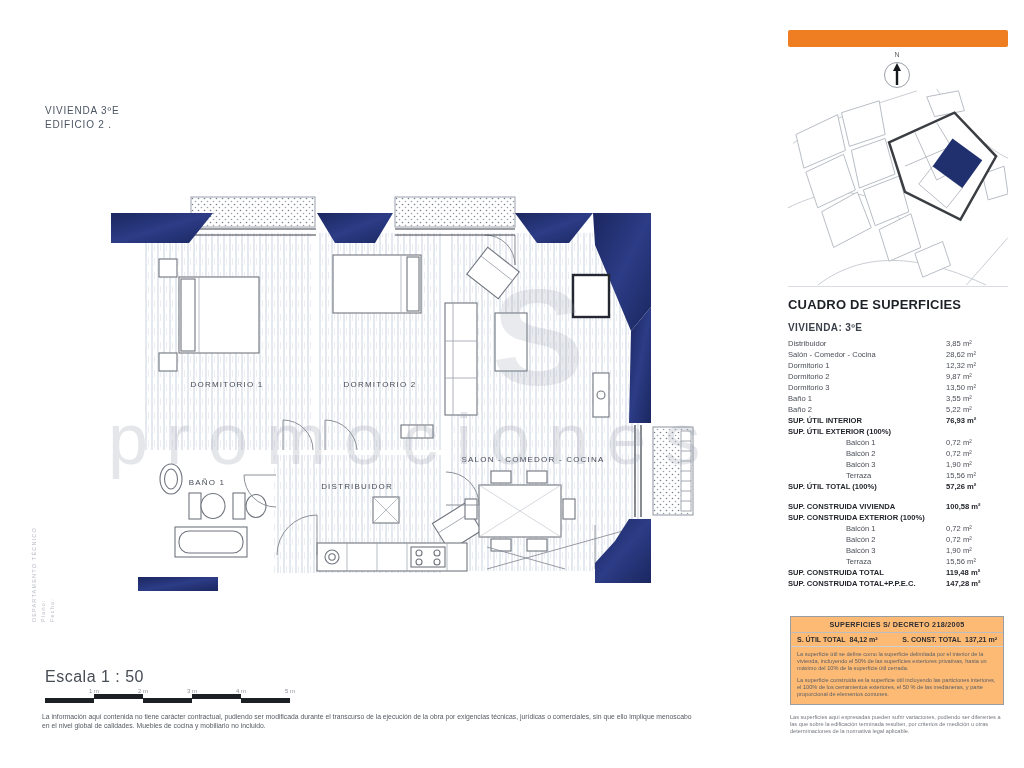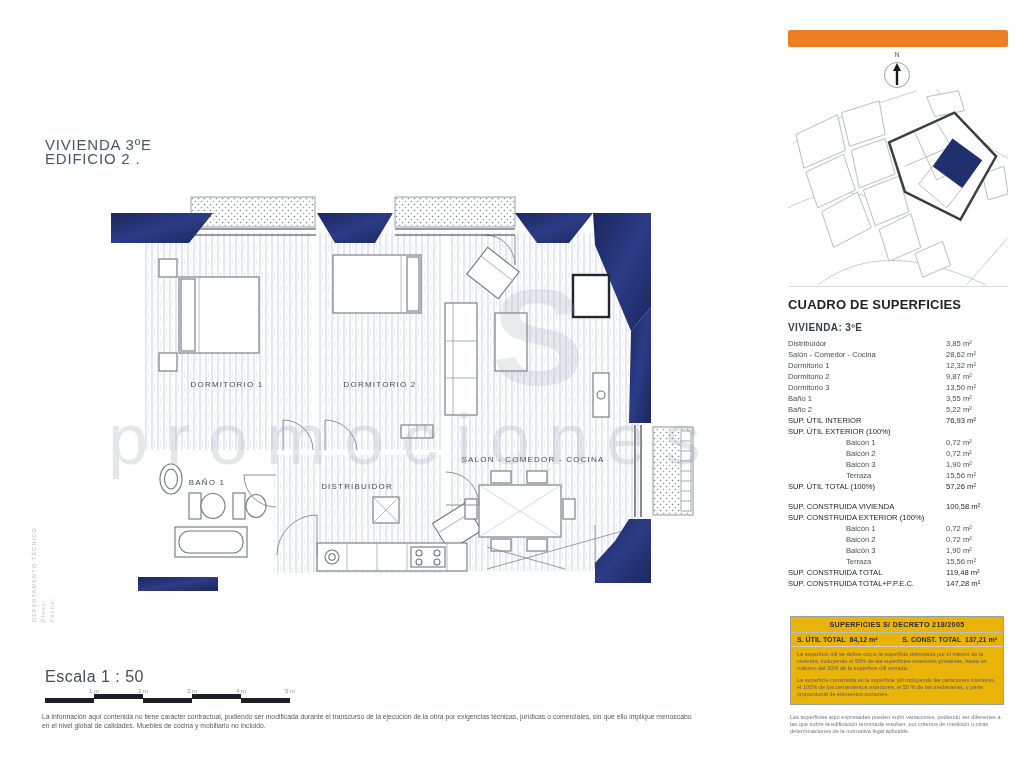--- a/index.html
+++ b/index.html
@@ -1,19 +1,19 @@
 <!DOCTYPE html>
 <html style="--accent: #EF7D22;"><head>
 <meta charset="utf-8">
 <style>
   html,body{margin:0;padding:0;background:#e8e8e8;}
   .page{position:relative;width:1024px;height:768px;background:#ffffff;overflow:hidden;
         font-family:"Liberation Sans",sans-serif;color:#3b3f46;}
   
-  .unit-title{position:absolute;left:45px;top:138px;font-size:15px;letter-spacing:.8px;
+  .unit-title{position:absolute;left:45px;top:104px;font-size:10px;letter-spacing:.8px;
               color:#4b5563;line-height:14px;}
   .plan-svg{position:absolute;left:95px;top:185px;}
   .watermark-s{position:absolute;left:492px;top:268px;font-size:138px;font-weight:bold;
                color:rgba(150,158,172,.22);line-height:1;pointer-events:none;}
   .watermark-word{position:absolute;left:108px;top:398px;font-size:72px;letter-spacing:18px;
                   color:rgba(150,158,172,.26);pointer-events:none;white-space:nowrap;}
   .side-text{position:absolute;left:30px;top:622px;transform:rotate(-90deg);
              transform-origin:left top;font-size:5.5px;letter-spacing:1.2px;color:#b8bcc4;
              line-height:9px;white-space:nowrap;}
   .escala{position:absolute;left:45px;top:668px;font-size:16px;color:#474c55;letter-spacing:.5px;}
@@ -27,25 +27,25 @@
   .compass{position:absolute;left:88px;top:47px;}
   .map{position:absolute;left:0;top:88px;border-bottom:1px solid #d9dce1;}
   .cuadro-heading{position:absolute;left:0;top:297px;width:220px;font-size:13px;font-weight:bold;
                   color:#1d2026;letter-spacing:.2px;}
   .vivienda{position:absolute;left:0;top:322px;font-size:10px;font-weight:bold;color:#3a3f4a;
             letter-spacing:.4px;}
   .rows{position:absolute;left:0;top:338px;width:220px;}
   .row{display:flex;font-size:7.6px;line-height:11px;color:#4a4e57;}
   .row .lab{flex:1;}
   .row .val{width:62px;}
-  .row.bold{font-weight:normal;color:#23262c;}
+  .row.bold{font-weight:bold;color:#23262c;}
   .row.indent .lab{padding-left:58px;}
   .row.gap{margin-top:9px;}
   .decree-box{position:absolute;left:2px;top:616px;width:212px;border:1px solid #989ea6;
-              background:#eab308;}
+              background:#fdba74;}
   .decree-title{text-align:center;font-size:7.2px;font-weight:bold;padding:3px 2px;
                 border-bottom:1px solid #b9bec5;color:#2a2d33;letter-spacing:.3px;}
   .decree-totals{display:flex;justify-content:space-between;padding:3px 6px;font-size:7px;
                  font-weight:bold;border-bottom:1px solid #ccd0d5;color:#2a2d33;}
   .decree-notes{padding:4px 6px 2px;font-size:5.6px;line-height:7.2px;color:#5a5f66;}
   .decree-notes p{margin:0 0 4px;}
   .panel-footnote{position:absolute;left:2px;top:714px;width:212px;font-size:5.6px;
                   line-height:7.2px;color:#75797f;}
 </style>
 </head>

